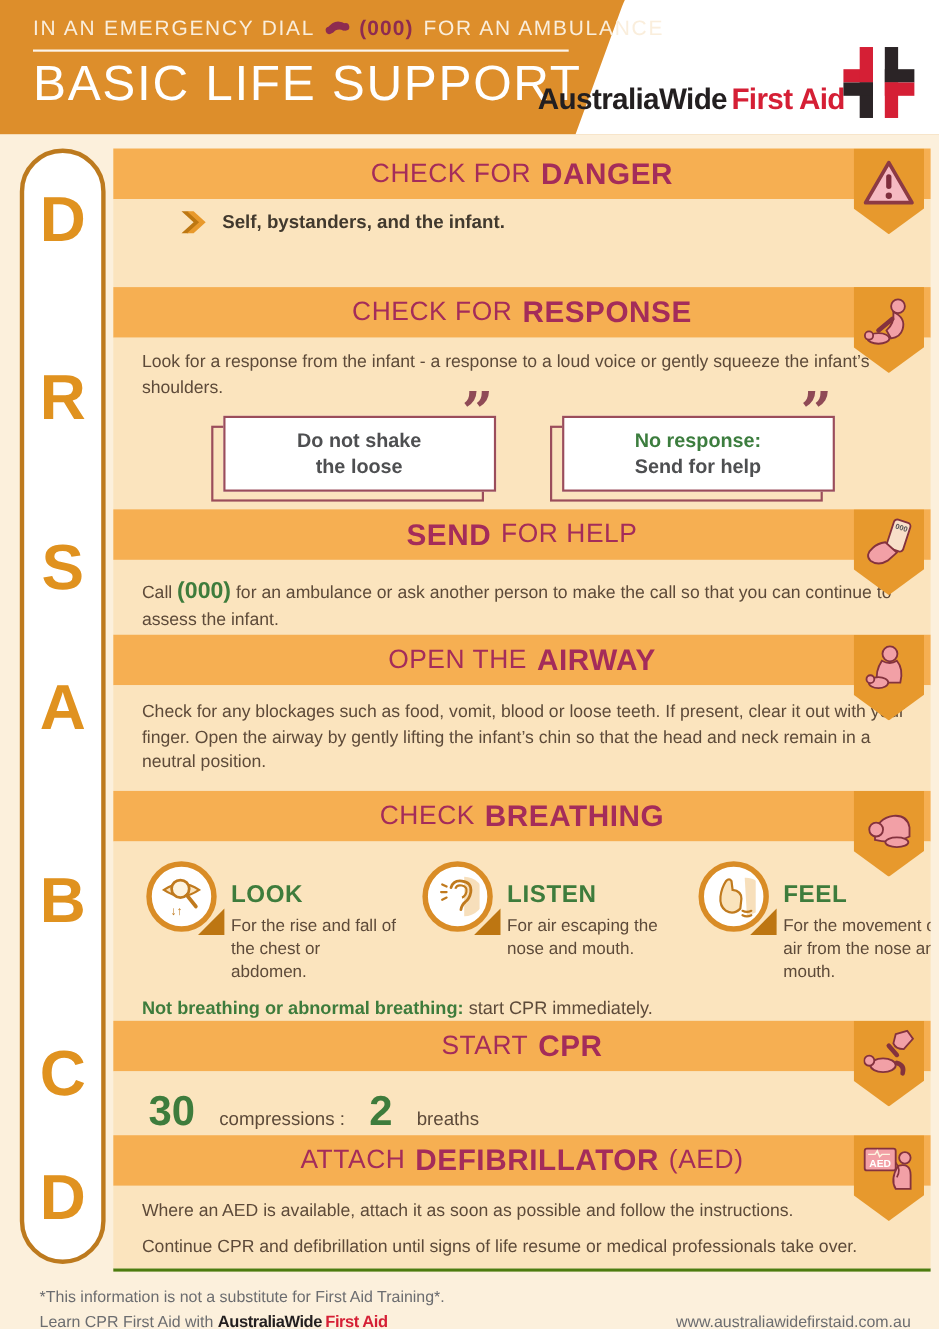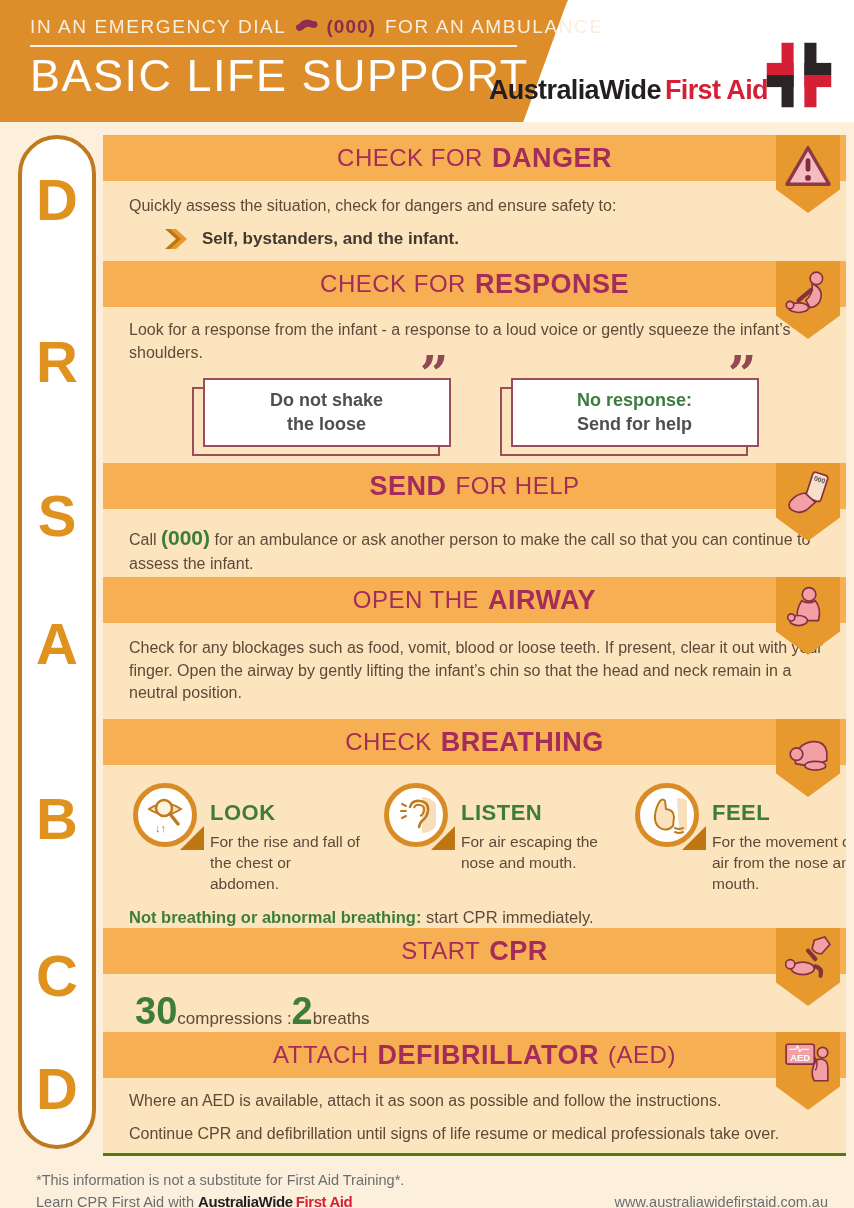--- a/index.html
+++ b/index.html
@@ -65,21 +65,21 @@
   .check { display: flex; gap: 13px; width: 229px; flex: none; }
   .circle-wrap { position: relative; width: 64px; height: 64px; flex: none; margin-top: 4px; }
   .fold { position: absolute; right: -7px; bottom: -3px; width: 0; height: 0;
           border-bottom: 24px solid #BD7612; border-left: 24px solid transparent; }
   .circle { position: absolute; inset: 0; background: #FFFFFF; border: 5px solid #D98C26;
             border-radius: 50%; display: flex; align-items: center; justify-content: center; }
   .check-label { color: #3E7C3C; font-size: 22px; font-weight: 800; letter-spacing: 0.5px; margin: 18px 0 4px; }
   .check-desc { font-size: 15.5px; line-height: 1.35; }
   .outcomes { padding-top: 10px; font-size: 16.5px; line-height: 1.5; }
   
-  .ratio { display: flex; align-items: baseline; gap: 0; padding: 18px 0 0 6px; font-size: 17px; }
+  .ratio { display: flex; align-items: baseline; gap: 22px; padding: 18px 0 0 6px; font-size: 17px; }
   .big-num { color: #3E7C3C; font-size: 38px; font-weight: 800; line-height: 1; }
   
   .footer { display: flex; justify-content: space-between; align-items: flex-end;
             padding: 16px 26px 0 36px; color: #6C6D70; font-size: 14.5px; }
   .foot-line1 { margin-bottom: 5px; }
   .foot-logo1 { color: #231F20; font-weight: bold; letter-spacing: -0.4px; font-size: 15px; }
   .foot-logo2 { color: #D51F35; font-weight: bold; letter-spacing: -0.4px; font-size: 15px; margin-left: 3px; }
   svg text { font-family: "Liberation Sans", sans-serif; }
 </style>
 </head>
@@ -142,21 +142,20 @@
         <span class="t-bold">DANGER</span>
       </div>
       <div class="badge">
         <svg width="50" height="46" viewBox="0 0 52 48">
           <path d="M26 5 L48 43 H4 Z" fill="#F6BAC2" stroke="#8C3A44" stroke-width="3.5" stroke-linejoin="round"></path>
           <rect x="23.5" y="16" width="5" height="14" rx="2.5" fill="#7E2D3C"></rect>
           <circle cx="26" cy="36.5" r="3" fill="#7E2D3C"></circle>
         </svg>
       </div>
       <div class="sec-body h80">
-        <p class="pt14">Quickly assess the situation, check for dangers and ensure safety to:</p>
         <div class="bullet-row">
           <svg width="26" height="24" viewBox="0 0 26 24">
             <polygon points="2,2 13,12 2,22 8,22 19,12 8,2" fill="#BD7712"></polygon>
             <polygon points="7,2 18,12 7,22 13,22 24,12 13,2" fill="#E8992C"></polygon>
           </svg>
           <span>Self, bystanders, and the infant.</span>
         </div>
       </div>
     </section>
 

